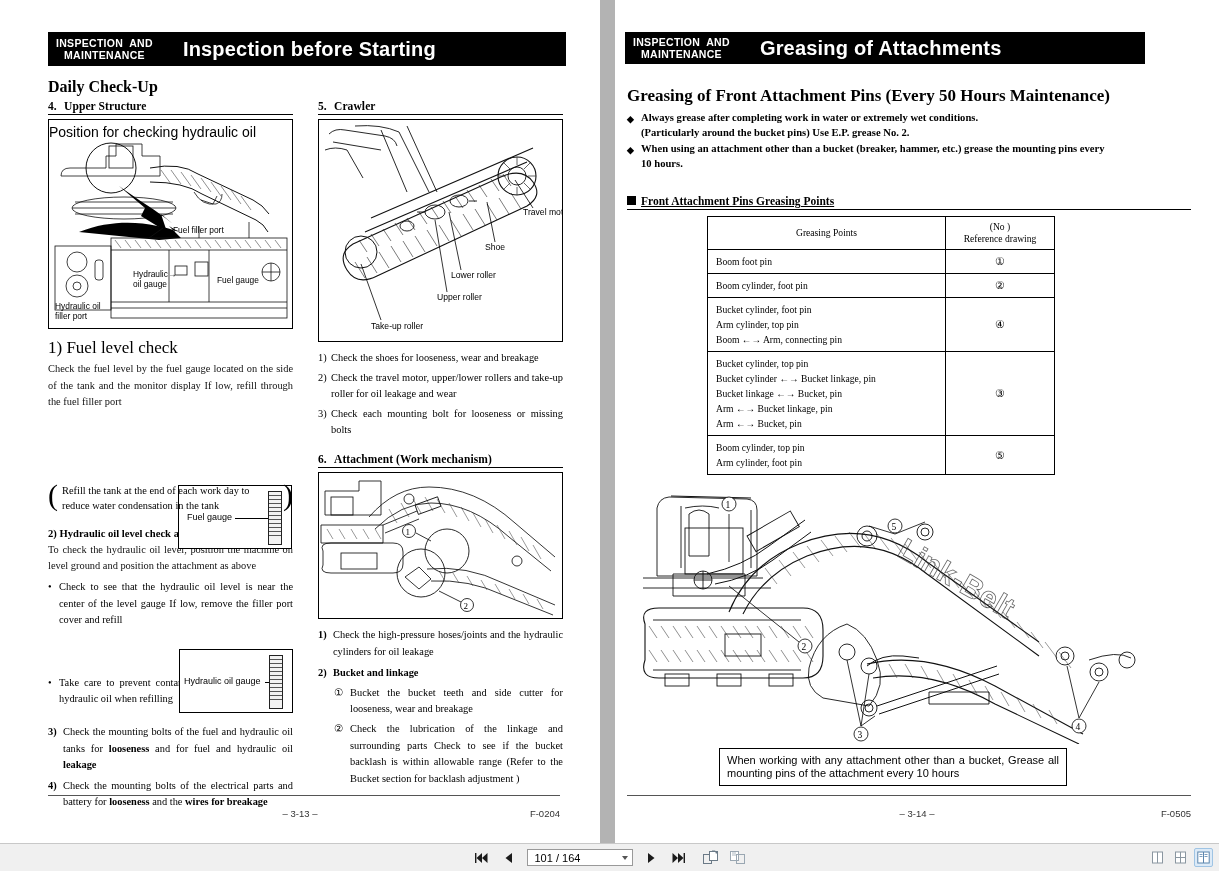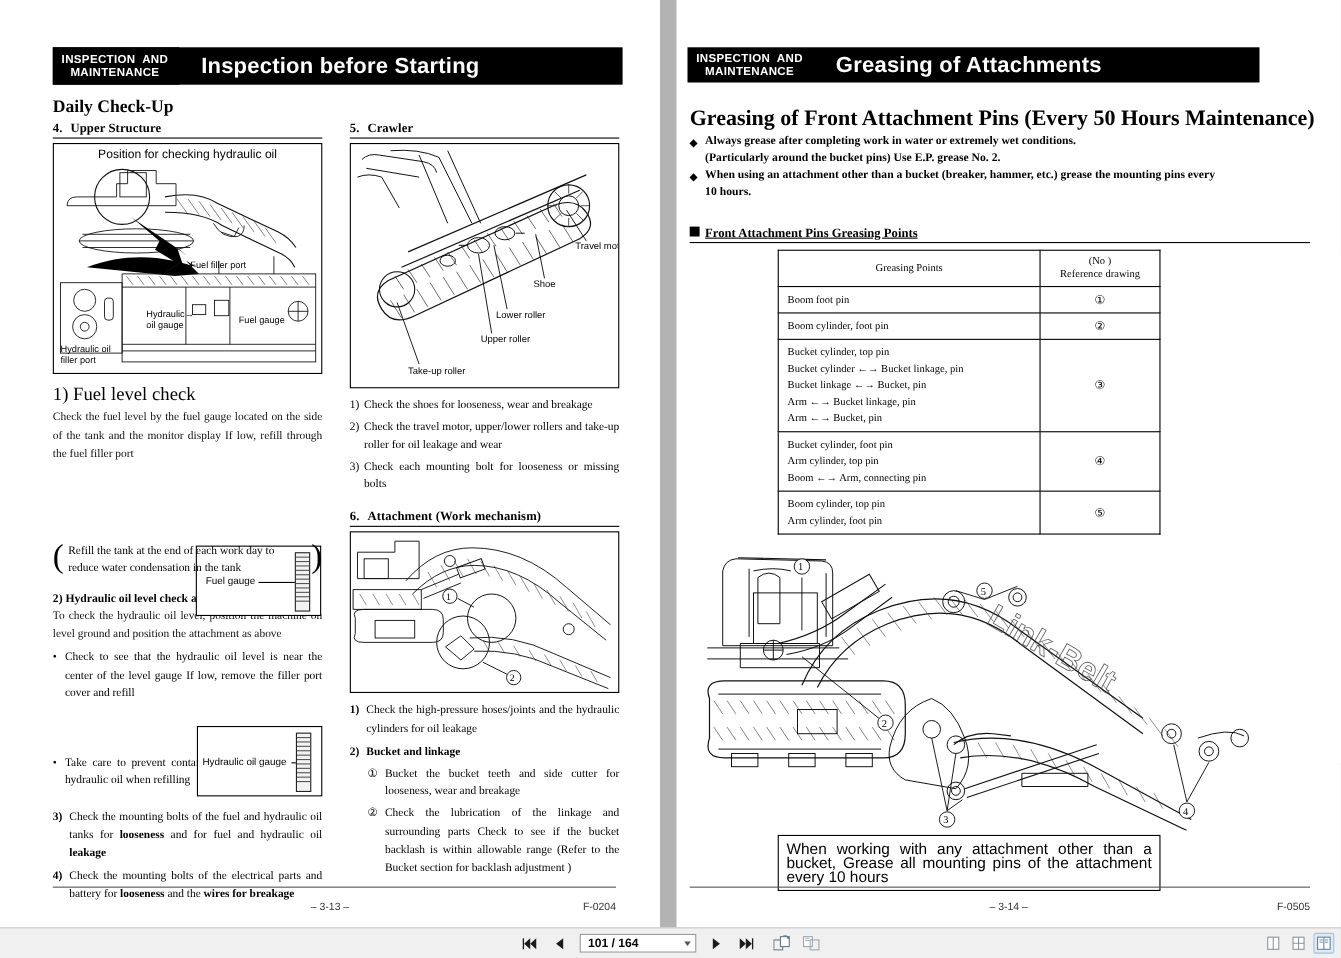--- a/index.html
+++ b/index.html
@@ -21,21 +21,21 @@
     background:#ffffff;
     height:844px;
     position:relative;
     overflow:hidden;
     box-sizing:border-box;
   }
   .page-left{width:600px;}
   .page-right{width:604px;margin-left:15px;}
   .page-inner{
     position:absolute;
-    left:0;top:0;right:0;bottom:0;margin-top:11px;
+    left:0;top:0;right:0;bottom:0;
   }
 
   
   .banner{
     position:absolute;
     background:#000;
     color:#fff;
     display:flex;align-items:stretch;
   }
   .banner-tag{
@@ -145,21 +145,21 @@
   }
   .pg-code{
     position:absolute;font-family:"Liberation Sans",sans-serif;
     font-size:9.5px;color:#333;
   }
 
   
   .r-banner{left:10px;top:32px;width:520px;height:32px;}
   .r-title{
     position:absolute;left:12px;top:86px;
-    font-weight:bold;font-size:20px;
+    font-weight:bold;font-size:17px;
     font-family:"Liberation Serif",serif;
   }
   .dia-item{
     position:absolute;display:flex;font-size:10.6px;
     font-weight:bold;line-height:15px;
   }
   .dia{flex:0 0 auto;width:14px;font-size:9px;padding-top:2px;}
   .sq-head{
     position:absolute;left:12px;top:195px;right:28px;
     font-weight:bold;font-size:11.5px;
@@ -182,25 +182,25 @@
   }
   table.grease th{
     font-weight:normal;text-align:center;line-height:12px;
   }
   table.grease td.pts{text-align:left;line-height:15px;}
   table.grease td.ref{text-align:center;width:92px;}
   .circ{
     font-size:11px;
   }
   .notebox{
-    position:absolute;left:92px;top:748px;width:332px;
+    position:absolute;left:104px;top:748px;width:332px;
     border:1px solid #000;
     padding:5px 7px;
     font-family:"Liberation Sans",sans-serif;
-    font-size:14px;line-height:13px;
+    font-size:11px;line-height:13px;
     text-align:justify;
   }
 
   
   .bigfig{position:absolute;left:14px;top:474px;width:520px;height:270px;}
 
   
   .toolbar{
     position:absolute;left:0;bottom:0;width:1219px;height:27px;
     background:#f0f0f0;
@@ -216,21 +216,20 @@
     color:#1b1b1b;
   }
   .tb-btn svg{display:block;}
   .pagebox{
     width:106px;height:17px;
     background:#fff;border:1px solid #999;
     display:flex;align-items:center;
     padding:0 4px 0 7px;
     font-family:"Liberation Sans",sans-serif;font-size:11px;color:#000;
     box-sizing:border-box;
-    font-weight:bold;
   }
   .pagebox span.val{flex:1;}
   .pagebox span.caret{
     width:0;height:0;border-left:3.5px solid transparent;
     border-right:3.5px solid transparent;border-top:4px solid #555;
   }
   .tb-right{
     position:absolute;right:6px;display:flex;align-items:center;gap:4px;
   }
   .vbtn{
@@ -257,21 +256,21 @@
 
       <div class="daily">Daily Check-Up</div>
 
       <div class="col colL" style="top:100px;">
 
         <div class="sec-head">
           <span class="num">4.</span><span>Upper Structure</span>
         </div>
 
         <div class="figbox" style="height:208px;">
-          <div style="position:absolute;left:0;right:0;top:4px;text-align:center;font-family:'Liberation Sans',sans-serif;font-size:11px;">Position for checking hydraulic oil</div>
+          <div style="position:absolute;left:0;right:0;top:4px;text-align:left;font-family:'Liberation Sans',sans-serif;font-size:14px;">Position for checking hydraulic oil</div>
           
           <svg width="243" height="208" viewBox="0 0 243 208">
             <g stroke="#111" fill="none" stroke-width="0.8">
 
               <ellipse cx="75" cy="88" rx="52" ry="11"></ellipse>
               <path d="M23 88 h104"></path>
               <path d="M26 82 h98 M26 94 h98"></path>
 
               <path d="M12 56 q0 -8 9 -8 h36 v-12 h10 v-12 h26 v12 h18 v20 h-99 z"></path>
               <rect x="60" y="26" width="24" height="22"></rect>
@@ -582,35 +581,35 @@
             <td class="ref circ">①</td>
           </tr>
           <tr>
             <td class="pts">
               <div>Boom cylinder, foot pin</div>
             </td>
             <td class="ref circ">②</td>
           </tr>
           <tr>
             <td class="pts">
+              <div>Bucket cylinder, foot pin</div>
+              <div>Arm cylinder, top pin</div>
+              <div>Boom ←→ Arm, connecting pin</div>
+            </td>
+            <td class="ref circ">④</td>
+          </tr>
+          <tr>
+            <td class="pts">
               <div>Bucket cylinder, top pin</div>
               <div>Bucket cylinder ←→ Bucket linkage, pin</div>
               <div>Bucket linkage ←→ Bucket, pin</div>
               <div>Arm ←→ Bucket linkage, pin</div>
               <div>Arm ←→ Bucket, pin</div>
             </td>
             <td class="ref circ">③</td>
-          </tr>
-          <tr>
-            <td class="pts">
-              <div>Bucket cylinder, foot pin</div>
-              <div>Arm cylinder, top pin</div>
-              <div>Boom ←→ Arm, connecting pin</div>
-            </td>
-            <td class="ref circ">④</td>
           </tr>
           <tr>
             <td class="pts">
               <div>Boom cylinder, top pin</div>
               <div>Arm cylinder, foot pin</div>
             </td>
             <td class="ref circ">⑤</td>
           </tr>
         </tbody>
       </table>

